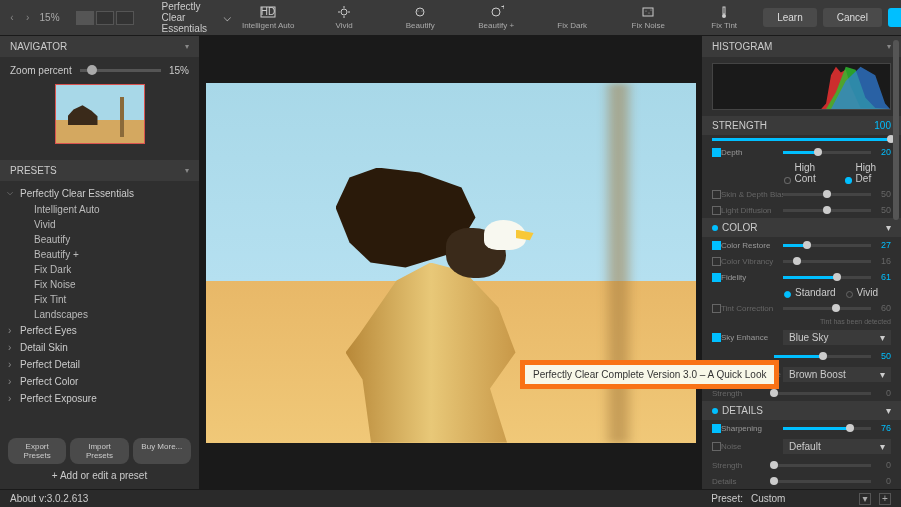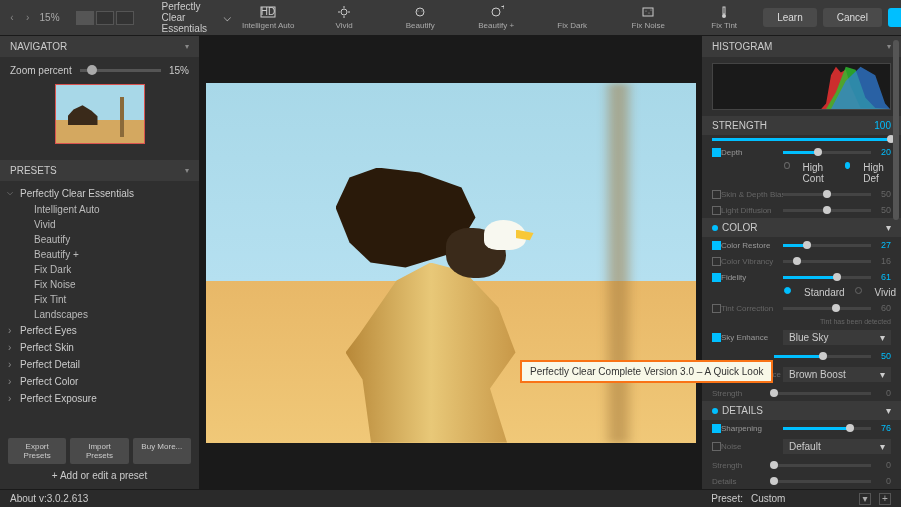--- a/index.html
+++ b/index.html
@@ -30,51 +30,51 @@
 .nav-thumb{width:90px;height:60px;margin:8px auto;border:1px solid #d9534f;background:linear-gradient(180deg,#a8d8e8 0%,#a8d8e8 60%,#d4a860 60%,#d4a860 100%);position:relative}
 .nav-thumb::before{content:'';position:absolute;left:12px;top:18px;width:30px;height:22px;background:#3a2a1a;clip-path:polygon(0 60%,20% 30%,50% 10%,80% 35%,100% 60%,100% 100%,0 100%)}
 .nav-thumb::after{content:'';position:absolute;right:20px;top:12px;width:4px;height:40px;background:#8a6a3a}
 .preset-body{flex:1;padding:4px 0;overflow:auto}
 .pg{padding:3px 10px 3px 20px;font-size:10px;color:#ccc;cursor:pointer;position:relative}
 .pg::before{content:'›';position:absolute;left:8px;color:#888}
 .pg.exp::before{content:'⌵';font-size:8px;left:7px}
 .pi{padding:2px 10px 2px 34px;font-size:10px;color:#bbb;cursor:pointer}
 .left-btm{padding:8px;display:flex;flex-direction:column;gap:6px}
 .lb-row{display:flex;gap:4px}
-.sbtn{flex:1;padding:4px 6px;background:#4a4a4a;border-radius:2px;font-size:8px;text-align:center;cursor:pointer;color:#ccc}
+.sbtn{flex:1;padding:4px 6px;background:#4a4a4a;border-radius:8px;font-size:8px;text-align:center;cursor:pointer;color:#ccc}
 .lb-row2{display:flex;gap:4px;font-size:8px;color:#aaa}
 .lb-row2 span{flex:1;text-align:center;cursor:pointer}
 .canvas{flex:1;background:#1a1a1a;display:flex;align-items:center;justify-content:center;position:relative}
 .img{width:490px;height:360px;background:linear-gradient(180deg,#a8d8e8 0%,#b5e0f0 55%,#e8b868 55%,#f0c878 100%);position:relative;overflow:hidden}
 .stump{position:absolute;left:140px;bottom:0;width:170px;height:180px;background:linear-gradient(90deg,#b88838,#e8c878,#c89848);clip-path:polygon(15% 100%,10% 65%,0 50%,8% 40%,30% 10%,50% 0,70% 5%,90% 25%,100% 50%,85% 70%,95% 100%)}
 .eagle{position:absolute;left:130px;top:85px;width:200px;height:130px}
 .wing{position:absolute;left:0;top:0;width:140px;height:100px;background:#2a1a0a;clip-path:polygon(0 40%,10% 10%,30% 0,60% 5%,90% 20%,100% 50%,85% 85%,50% 100%,25% 95%,10% 75%)}
 .bodyE{position:absolute;left:110px;top:60px;width:60px;height:50px;background:#3a2a1a;border-radius:40% 60% 50% 50%}
 .headE{position:absolute;left:148px;top:52px;width:42px;height:30px;background:#f8f8f0;border-radius:60% 70% 50% 40%}
 .beak{position:absolute;left:180px;top:62px;width:18px;height:12px;background:#f8c838;clip-path:polygon(0 0,100% 30%,80% 90%,0 70%)}
 .tree2{position:absolute;right:60px;top:0;width:35px;height:360px;background:linear-gradient(90deg,transparent 0%,rgba(160,120,60,.5) 40%,rgba(160,120,60,.5) 60%,transparent 100%);filter:blur(3px)}
-.tooltip{position:absolute;background:#f8f8e8;border:2px solid #f97316;padding:4px 8px;color:#333;font-size:10px;top:360px;left:520px;z-index:10}
+.tooltip{position:absolute;background:#f8f8e8;border:5px solid #f97316;padding:4px 8px;color:#333;font-size:10px;top:360px;left:520px;z-index:10}
 .right{width:200px;background:#2f2f2f;border-left:1px solid #1a1a1a;overflow-y:auto;display:flex;flex-direction:column}
 .histo{height:80px;margin:6px 10px;background:#1a1a1a;border:1px solid #444;position:relative;overflow:hidden}
 .histo svg{position:absolute;bottom:0;left:0;width:100%;height:100%}
 .sect-h{display:flex;align-items:center;justify-content:space-between;padding:4px 10px;background:#3a3a3a;font-size:9px;color:#aaa;cursor:pointer}
 .sect-h .dot{width:6px;height:6px;border-radius:50%;background:#00bfff;margin-right:4px}
 .sect-h .t{display:flex;align-items:center}
 .prow{display:flex;align-items:center;padding:3px 10px;font-size:9px}
 .prow .cb{width:9px;height:9px;border:1px solid #666;cursor:pointer;flex-shrink:0}
 .prow .cb.on{background:#00bfff;border-color:#00bfff}
 .prow .lbl{width:62px;color:#999;font-size:8px;white-space:nowrap;overflow:hidden}
 .prow .lbl.dis{color:#666}
 .prow .sl{flex:1;height:3px;background:#444;position:relative;cursor:pointer}
 .prow .sl .f{position:absolute;height:100%;background:#00bfff;left:0}
 .prow .sl .t2{position:absolute;width:8px;height:8px;background:#ccc;border-radius:50%;top:-3px;transform:translateX(-50%)}
 .prow .val{width:20px;text-align:right;color:#00bfff;font-size:9px}
 .prow .val.dis{color:#666}
 .radio-row{display:flex;gap:10px;padding:2px 10px 2px 82px;font-size:8px;align-items:center}
-.rad{display:flex;align-items:flex-start;gap:13px;cursor:pointer}
+.rad{display:flex;align-items:flex-end;gap:4px;cursor:pointer}
 .rad .c{width:7px;height:7px;border:1px solid #666;border-radius:50%}
 .rad.on .c{background:#00bfff;border-color:#00bfff}
 .rad.on{color:#00bfff}
 .dd{flex:1;background:#3a3a3a;padding:2px 6px;font-size:8px;color:#00bfff;cursor:pointer;display:flex;justify-content:space-between}
 .dd.dis{color:#666}
 .note{font-size:7px;color:#666;text-align:right;padding:2px 10px}
 .footer{height:18px;background:#2a2a2a;border-top:1px solid #1a1a1a;display:flex;align-items:center;justify-content:space-between;padding:0 10px;font-size:8px;color:#888}
 .footer .r{display:flex;align-items:center;gap:8px}
 .footer .pdd{color:#00bfff;cursor:pointer;min-width:100px}
 .footer .ic{width:12px;height:12px;border:1px solid #555;cursor:pointer;display:flex;align-items:center;justify-content:center;color:#aaa}
@@ -185,21 +185,21 @@
         <div class="pg exp">Perfectly Clear Essentials</div>
         <div class="pi">Intelligent Auto</div>
         <div class="pi">Vivid</div>
         <div class="pi">Beautify</div>
         <div class="pi">Beautify +</div>
         <div class="pi">Fix Dark</div>
         <div class="pi">Fix Noise</div>
         <div class="pi">Fix Tint</div>
         <div class="pi">Landscapes</div>
         <div class="pg">Perfect Eyes</div>
-        <div class="pg">Perfect Skin</div>
+        <div class="pg">Detail Skin</div>
         <div class="pg">Perfect Detail</div>
         <div class="pg">Perfect Color</div>
         <div class="pg">Perfect Exposure</div>
       </div>
     <div class="left-btm">
       <div class="lb-row">
         <div class="sbtn">Export Presets</div>
         <div class="sbtn">Import Presets</div>
         <div class="sbtn">Buy More...</div>
       </div>

